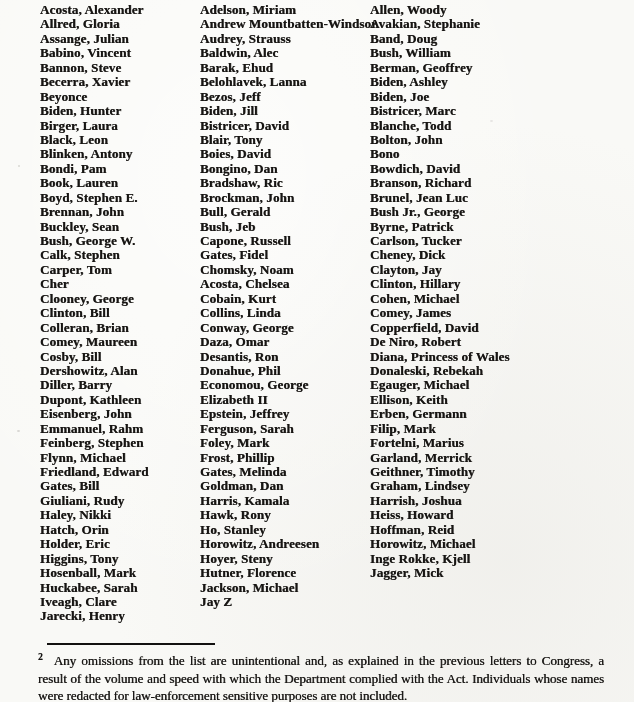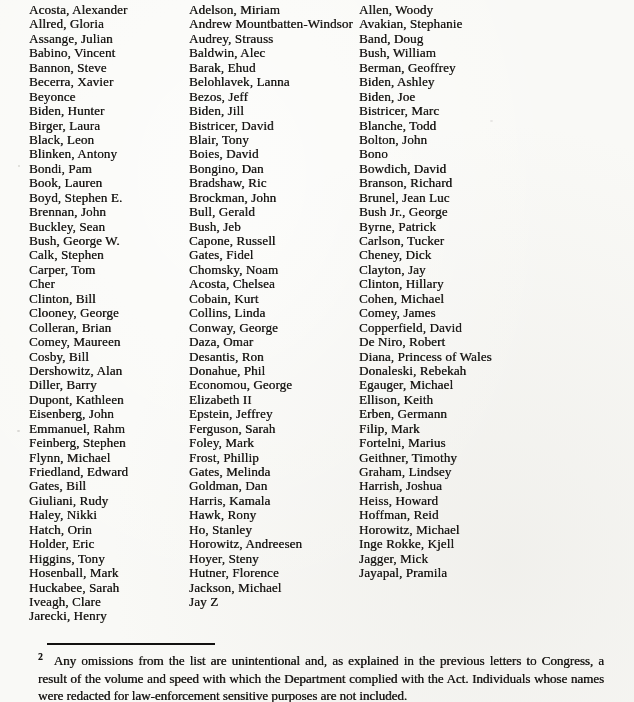--- a/index.html
+++ b/index.html
@@ -22,24 +22,25 @@
   }
   
   .speck { position:absolute; background:#b9b7b2; border-radius:50%; opacity:.5; }
   .speck.s1 { left:17px; top:430px; width:3px; height:2px; }
   .speck.s2 { left:18px; top:165px; width:2px; height:2px; }
   .speck.s3 { left:490px; top:120px; width:3px; height:2px; opacity:.3; }
 
   .names {
     position: absolute;
     top: 3px;
-    left: 29px;
+    left: 40px;
     width: 585px;
     display: grid;
     grid-template-columns: 160px 170px 1fr;
+    font-weight: bold;
   }
   .name-col { display: block; }
   .name {
     height: 14.45px;
     line-height: 14.45px;
     font-size: 13.1px;
     white-space: nowrap;
     letter-spacing: 0.1px;
     text-shadow: 0.35px 0 0 rgba(23,21,19,0.75);
   }
@@ -99,22 +100,22 @@
         <div class="name">Blinken, Antony</div>
         <div class="name">Bondi, Pam</div>
         <div class="name">Book, Lauren</div>
         <div class="name">Boyd, Stephen E.</div>
         <div class="name">Brennan, John</div>
         <div class="name">Buckley, Sean</div>
         <div class="name">Bush, George W.</div>
         <div class="name">Calk, Stephen</div>
         <div class="name">Carper, Tom</div>
         <div class="name">Cher</div>
+        <div class="name">Clooney, George</div>
         <div class="name">Clinton, Bill</div>
-        <div class="name">Clooney, George</div>
         <div class="name">Colleran, Brian</div>
         <div class="name">Comey, Maureen</div>
         <div class="name">Cosby, Bill</div>
         <div class="name">Dershowitz, Alan</div>
         <div class="name">Diller, Barry</div>
         <div class="name">Dupont, Kathleen</div>
         <div class="name">Eisenberg, John</div>
         <div class="name">Emmanuel, Rahm</div>
         <div class="name">Feinberg, Stephen</div>
         <div class="name">Flynn, Michael</div>
@@ -199,29 +200,29 @@
         <div class="name">Comey, James</div>
         <div class="name">Copperfield, David</div>
         <div class="name">De Niro, Robert</div>
         <div class="name">Diana, Princess of Wales</div>
         <div class="name">Donaleski, Rebekah</div>
         <div class="name">Egauger, Michael</div>
         <div class="name">Ellison, Keith</div>
         <div class="name">Erben, Germann</div>
         <div class="name">Filip, Mark</div>
         <div class="name">Fortelni, Marius</div>
+        <div class="name">Garland, Merrick</div>
         <div class="name">Geithner, Timothy</div>
         <div class="name">Graham, Lindsey</div>
         <div class="name">Harrish, Joshua</div>
         <div class="name">Heiss, Howard</div>
         <div class="name">Hoffman, Reid</div>
         <div class="name">Horowitz, Michael</div>
         <div class="name">Inge Rokke, Kjell</div>
         <div class="name">Jagger, Mick</div>
-        <div class="name">Jayapal, Pramila</div>
       </div>
   </div>
 
   <div class="footnote">
     <div class="fn-rule"></div>
     <div class="fn-text">
       <div class="fn-line j"><sup class="fn-marker">2</sup><span>Any omissions from the list are unintentional and, as explained in the previous letters to Congress, a</span></div>
       <div class="fn-line j">result of the volume and speed with which the Department complied with the Act. Individuals whose names</div>
       <div class="fn-line last">were redacted for law-enforcement sensitive purposes are not included.</div>
     </div>

